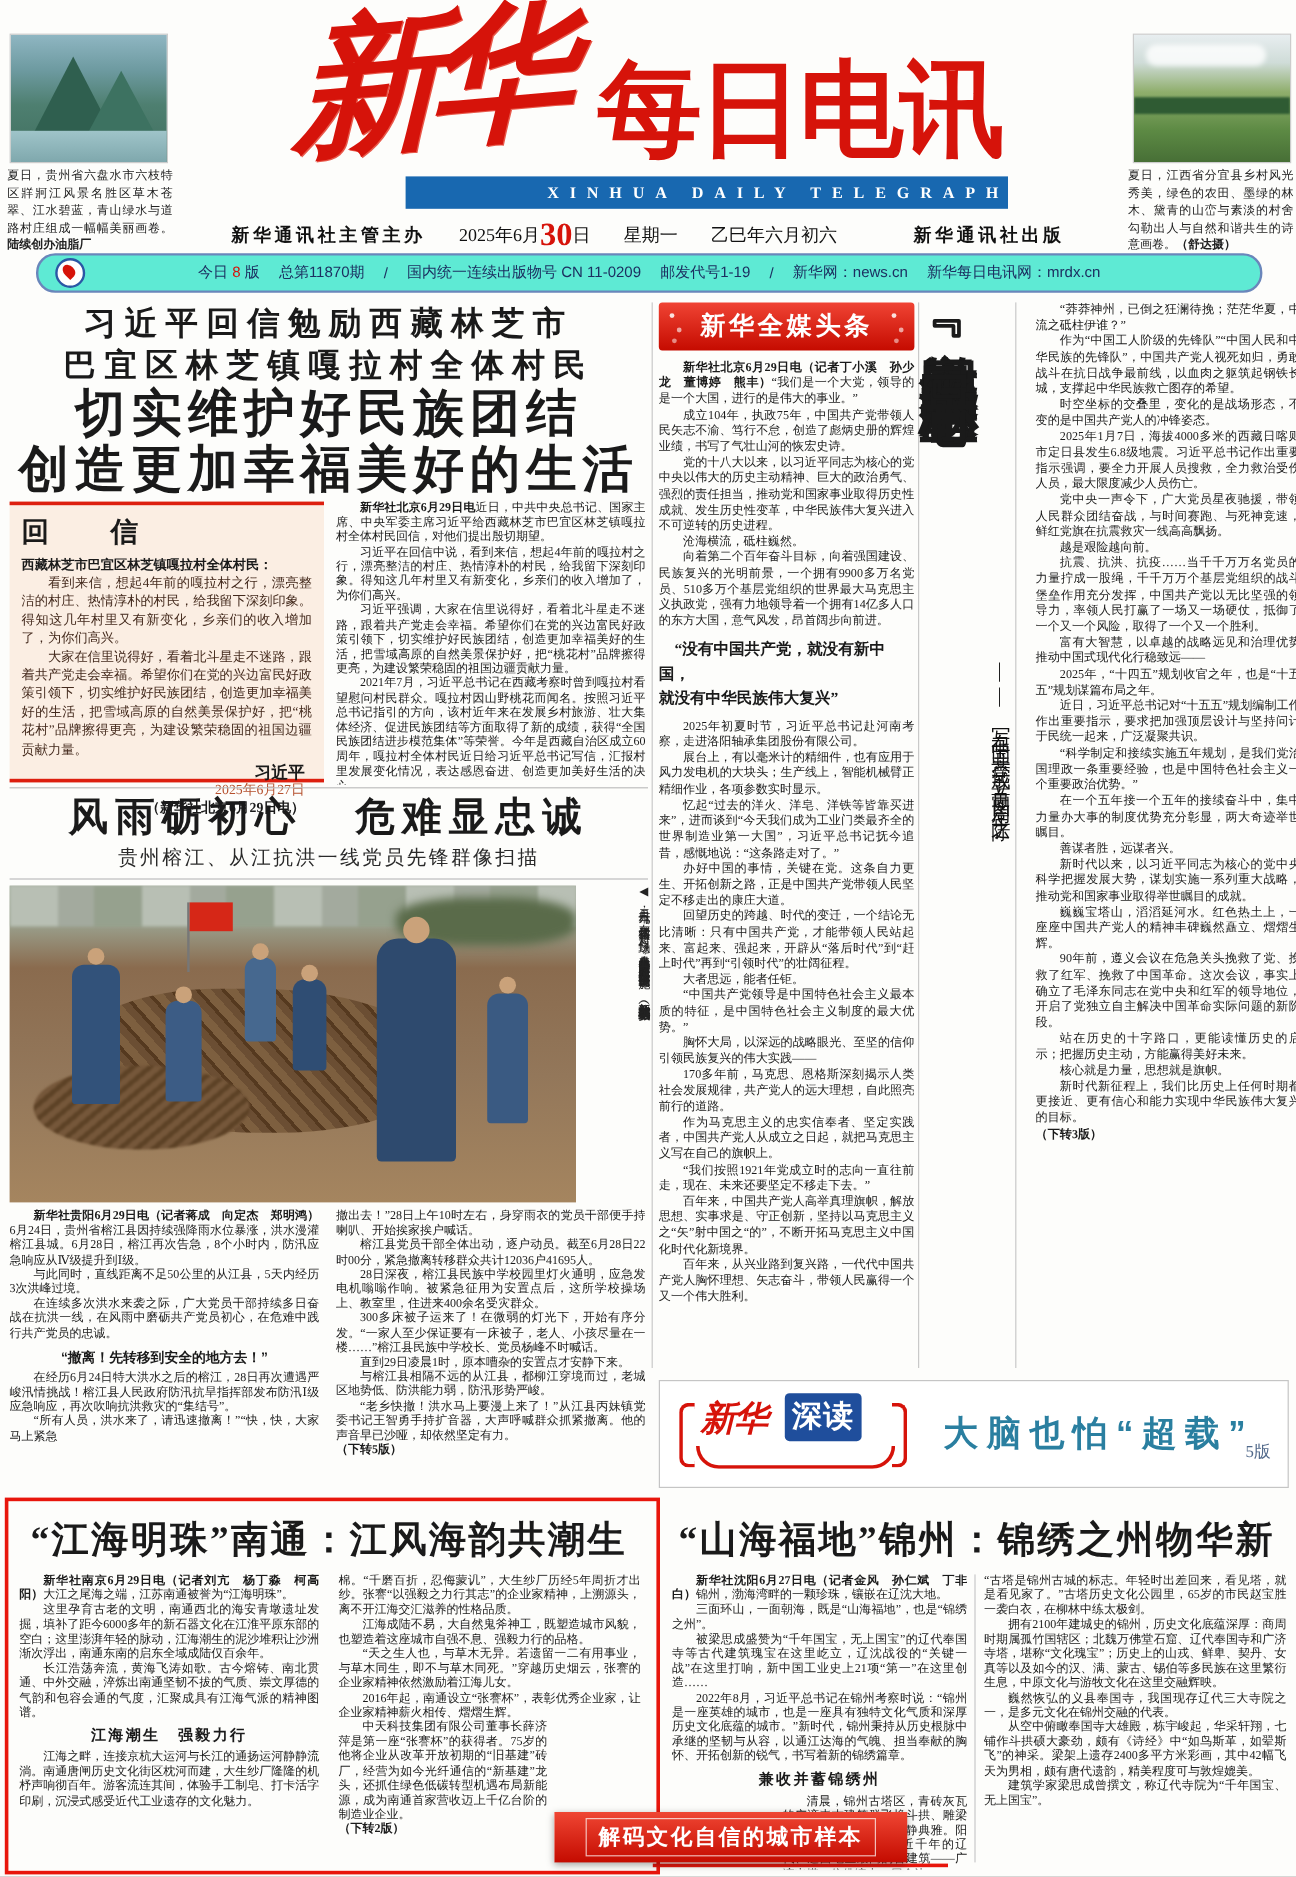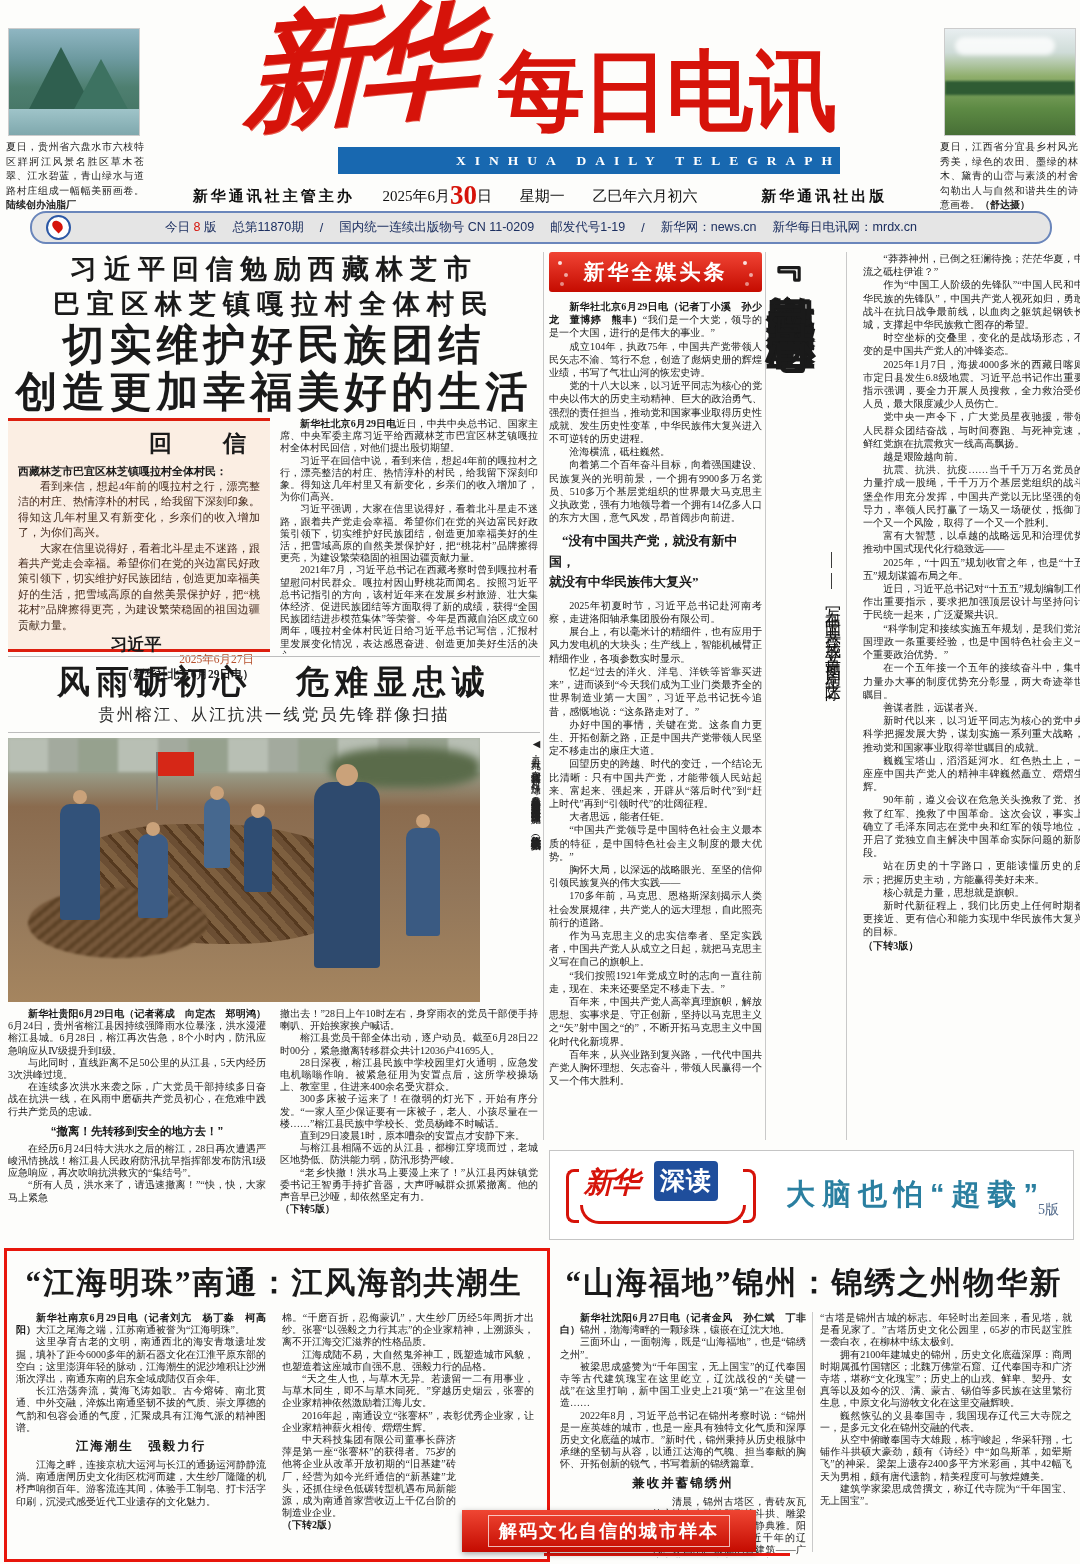--- a/index.html
+++ b/index.html
@@ -20,38 +20,38 @@
   .masthead-script{left:244px;top:6px;font-size:124px;line-height:1;color:#d6130a;font-weight:bold;font-style:italic;
                    letter-spacing:-14px;transform:rotate(-5deg) skewX(-5deg);z-index:3;text-shadow:1px 1px 0 #e8584a;}
   .masthead-rest{left:498px;top:40px;font-size:87px;line-height:1.2;color:#d6130a;font-weight:900;letter-spacing:-3px;z-index:2;}
   .blue-bar{left:338px;top:147px;width:502px;height:27px;background:#1868b0;z-index:1;}
   .blue-bar span{display:block;text-align:center;padding-left:118px;font-size:13.5px;letter-spacing:9px;color:#fff;font-weight:bold;line-height:27px;white-space:nowrap;}
   .dateline{left:0;top:180px;width:100%;text-align:center;font-size:15px;color:#111;white-space:nowrap;}
   .dateline .seg{margin:0 12px;}
   .dateline .day{font-size:27px;color:#d6130a;font-weight:bold;vertical-align:-3px;}
   .infobar{left:30px;top:211px;width:1018px;height:29px;border:2px solid #6a86bb;border-radius:16px;
            display:flex;align-items:center;justify-content:center;gap:16px;font-family:"Liberation Sans",sans-serif;
-           font-size:12.5px;color:#1c2f60;background:#e5e5e5;white-space:nowrap;}
+           font-size:12.5px;color:#1c2f60;background:#5eead4;white-space:nowrap;}
   .emblem{position:absolute;left:14px;top:2px;width:21px;height:21px;border:2px solid #2b57a5;border-radius:50%;background:#fff;}
   .emblem i{position:absolute;left:5px;top:3px;width:9px;height:12px;background:#d6130a;border-radius:50% 50% 50% 0;transform:rotate(-45deg);}
   .red{color:#d6130a;}
   
   .vr{position:absolute;width:1px;background:#c9c9c9;}
   .hrline{position:absolute;height:1px;background:#bdbdbd;}
   
   .lead-hl{left:8px;top:252px;width:532px;text-align:center;}
   .lead-hl .l12{font-family:"Liberation Sans","DejaVu Sans",sans-serif;font-size:27px;font-weight:700;letter-spacing:7px;line-height:35px;margin:0;}
   .lead-hl .l34{font-size:42px;font-weight:900;letter-spacing:5px;line-height:47px;margin:0;}
   .letter{left:8px;top:418px;width:262px;height:234px;background:#fbeee3;border-top:3px solid #dd1f0f;border-bottom:3px solid #dd1f0f;
           box-sizing:border-box;padding:5px 10px;}
-  .letter h3{margin:2px 0 5px;text-align:right;font-size:23px;letter-spacing:14px;font-weight:900;}
+  .letter h3{margin:2px 0 5px;text-align:left;font-size:23px;letter-spacing:14px;font-weight:900;}
   .letter .salut{font-family:"Liberation Sans",sans-serif;font-weight:bold;font-size:11px;line-height:15px;margin:0;}
   .letter p.lp{margin:0;font-size:11px;line-height:15.4px;text-indent:2em;text-align:justify;color:#43291c;}
   .letter .sig{text-align:right;margin:4px 6px 0 0;line-height:15px;}
-  .letter .sig .name{font-size:17px;font-weight:bold;display:block;text-align:center;}
+  .letter .sig .name{font-size:14px;font-weight:bold;display:block;}
   .letter .sig .dt{font-size:11.5px;color:#b5502d;display:block;}
   .letter .sig .wire{font-size:11.5px;font-weight:bold;display:block;}
   .art p{margin:0;text-indent:2em;text-align:justify;}
   .s10 p{font-size:10px;line-height:12.2px;}
   .s10b p{font-size:10.1px;line-height:13.2px;}
   .lead-art{left:280px;top:418px;width:258px;height:236px;overflow:hidden;}
   
   .flood-hl{left:8px;top:662px;width:532px;text-align:center;font-size:33px;font-weight:900;letter-spacing:6px;line-height:40px;}
   .flood-hl .gap{display:inline-block;width:44px;}
   .flood-sub{left:8px;top:704px;width:532px;text-align:center;font-family:"Liberation Sans",sans-serif;font-size:16.5px;letter-spacing:2px;color:#2a2a2a;}

